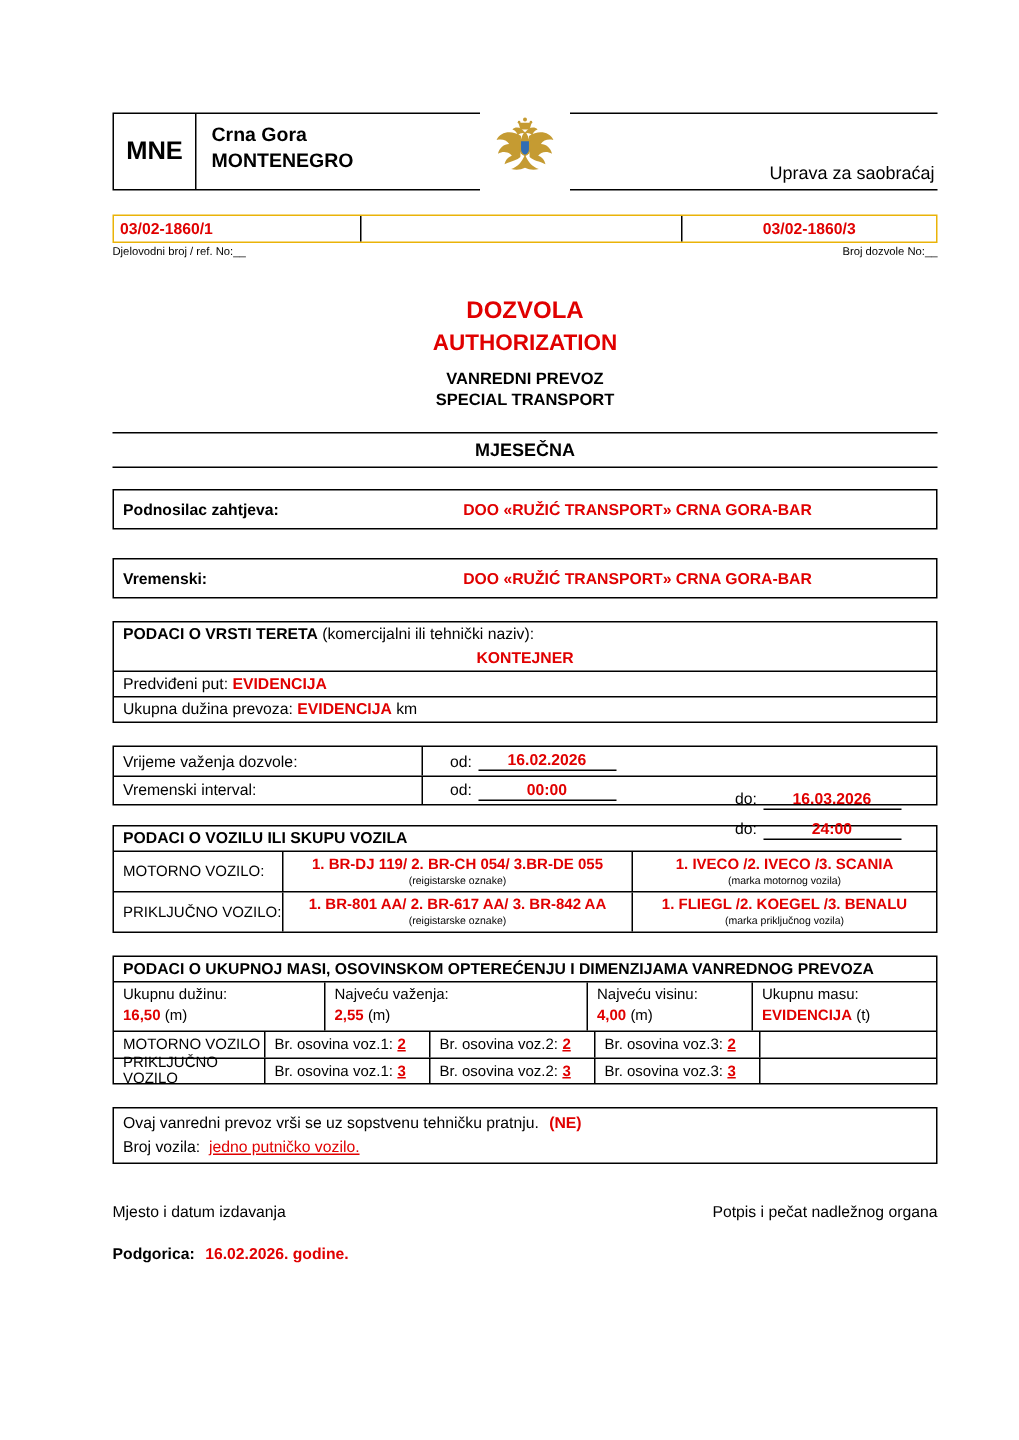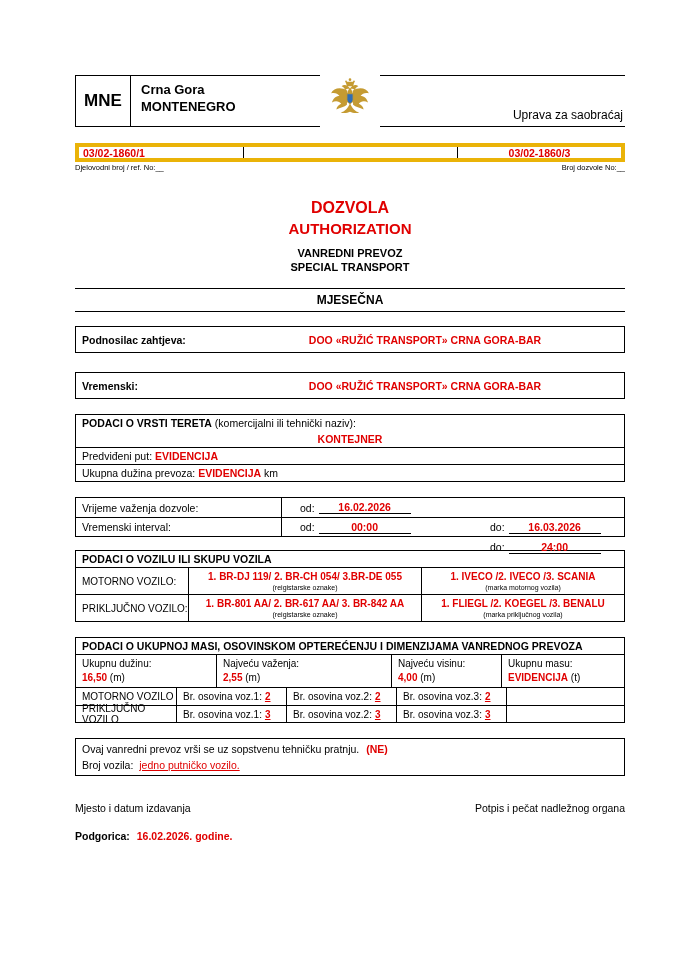--- a/index.html
+++ b/index.html
@@ -16,21 +16,21 @@
   .mne-box { width:56px; border-left:1px solid #000; border-right:1px solid #000;
     display:flex; align-items:center; justify-content:center; font-size:17px; font-weight:bold; }
   .country-names { padding:6px 0 0 10px; }
   .country-names .cg { font-size:13px; font-weight:bold; }
   .country-names .mn { font-size:13px; font-weight:bold; margin-top:2px; }
   .authority { position:absolute; right:2px; top:32px; font-size:12px; font-weight:normal; }
   .coat { position:absolute; left:50%; top:-10px; transform:translateX(-50%);
     background:#fff; padding:0 8px; height:70px; display:flex; align-items:center; }
 
   
-  .ref-row { margin-top:16px; display:flex; border:4px solid #eab308; height:19px; }
+  .ref-row { margin-top:16px; display:flex; border:1px solid #eab308; height:19px; }
   .ref-cell { display:flex; align-items:center; font-size:10.5px; font-weight:bold; color:#e00000; }
   .ref-cell.c1 { width:165px; padding-left:4px; border-right:1px solid #000; }
   .ref-cell.c2 { width:214px; border-right:1px solid #000; }
   .ref-cell.c3 { flex:1; justify-content:center; }
   .ref-labels { display:flex; justify-content:space-between; font-size:7.5px; margin-top:1px; }
 
   
   .title-block { margin-top:26px; text-align:center; }
   .t1 { font-size:16px; font-weight:bold; color:#e00000; line-height:20px; }
   .t2 { font-size:15px; font-weight:bold; color:#e00000; line-height:22px; margin-bottom:6px; }
@@ -57,21 +57,21 @@
   .cargo-places .half.rgt { width:45%; border-left:1px solid #000; }
   .cargo-route { border-bottom:1px solid #000; }
   .evid { font-weight:bold; color:#e00000; }
 
   
   .valid-box { margin-top:15px; border:1px solid #000; font-size:10.5px; }
   .valid-row { display:flex; height:19px; align-items:center; }
   .valid-row + .valid-row { border-top:1px solid #000; }
   .valid-row .c-lbl { width:205px; padding-left:6px; }
   .valid-row .c-od { width:175px; border-left:1px solid #000; align-self:stretch; display:flex; align-items:center; padding-left:18px; }
-  .valid-row .c-do { flex:1; border-left:1px solid #000; align-self:stretch; display:flex; align-items:center; padding-left:33px;margin-top:29px; }
+  .valid-row .c-do { flex:1; border-left:1px solid #000; align-self:stretch; display:flex; align-items:flex-start; padding-left:33px;margin-top:29px; }
   .blank { display:inline-block; min-width:92px; border-bottom:1px solid #000;
     text-align:center; font-weight:bold; color:#e00000; margin-left:4px; }
 
   
   .veh-box { margin-top:13px; border:1px solid #000; font-size:10.5px; }
   .veh-head { font-weight:bold; padding:2px 6px; border-bottom:1px solid #000; }
   .veh-row { display:flex; align-items:stretch; }
   .veh-row + .veh-row { border-top:1px solid #000; }
   .veh-row .v-lbl { width:112px; display:flex; align-items:center; padding-left:6px; font-size:10px; }
   .veh-row .v-plates { width:233px; border-left:1px solid #000; text-align:center; padding:2px 2px; }

